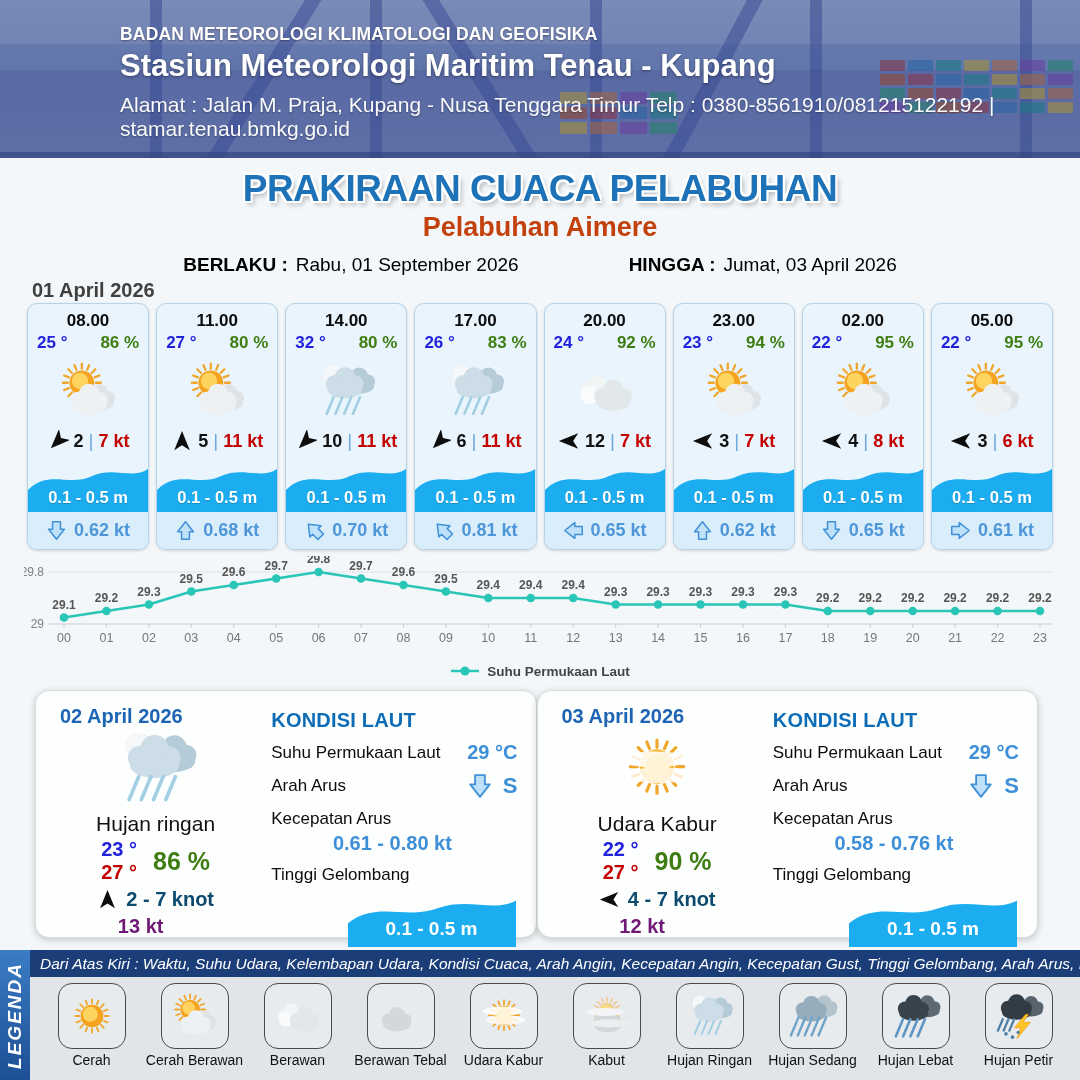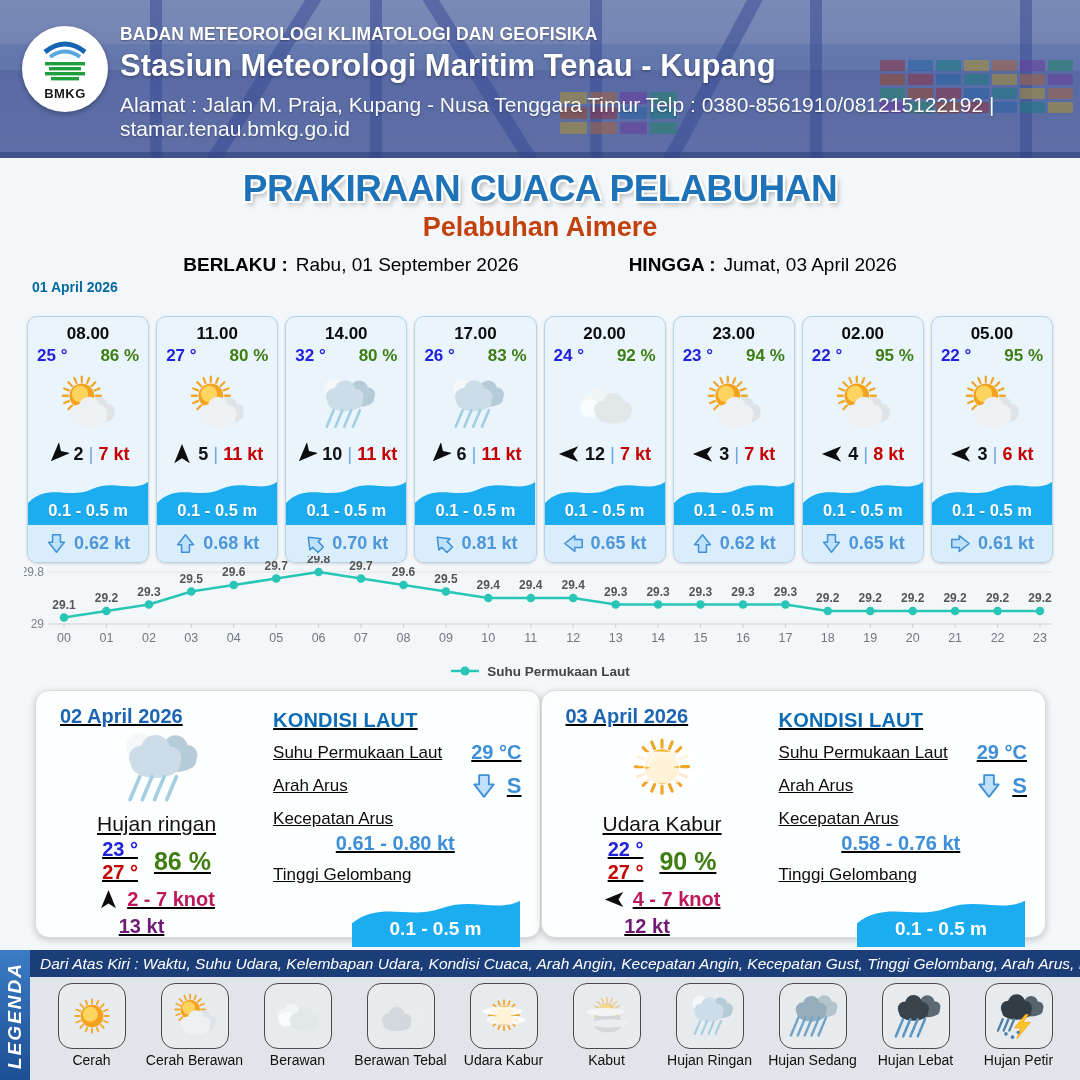--- a/index.html
+++ b/index.html
@@ -28,22 +28,22 @@
   
   #title-block{position:absolute;left:0;top:168px;width:1080px;text-align:center;}
   #main-title{margin:0;font-size:37px;font-weight:800;letter-spacing:-.5px;color:#1d72b8;
     text-shadow:-2px -2px 0 #fff,2px -2px 0 #fff,-2px 2px 0 #fff,2px 2px 0 #fff,3px 4px 5px rgba(0,0,0,.28);}
   #port-title{margin:2px 0 0 0;font-size:27px;font-weight:800;color:#c2410c;}
   #validity{margin-top:11px;font-size:19px;color:#000;display:flex;justify-content:center;gap:110px;}
   #validity .vlabel{font-weight:bold;}
   #validity .vval{margin-left:8px;}
 
   
-  #day1-date{position:absolute;left:32px;top:279px;font-size:14px;font-weight:bold;color:#0369a1;}
-  #cards-row{position:absolute;left:27px;right:27px;top:316px;height:247px;display:flex;gap:7px;}
+  #day1-date{position:absolute;left:32px;top:279px;font-size:20px;font-weight:bold;color:#404040;}
+  #cards-row{position:absolute;left:27px;right:27px;top:303px;height:247px;display:flex;gap:7px;}
   .fcard{flex:1;background:#e9f4fc;border:1.5px solid #b5d4ea;border-radius:10px;overflow:hidden;
     display:flex;flex-direction:column;box-shadow:0 1px 3px rgba(0,0,0,.14);}
   .fc-time{text-align:center;font-size:17px;font-weight:bold;color:#0c0c0c;margin-top:7px;}
   .fc-temp-row{display:flex;justify-content:space-between;padding:0 9px;margin-top:2px;
     font-size:17px;font-weight:bold;}
   .fc-temp{color:#2222dd;}
   .fc-rh{color:#3e7d12;}
   .fc-icon{height:74px;display:flex;align-items:center;justify-content:center;margin-top:1px;}
   .fc-wind{display:flex;align-items:center;justify-content:center;gap:5px;font-size:18px;
     font-weight:bold;color:#111;margin-top:2px;}
@@ -57,33 +57,33 @@
   .fc-current{height:37px;background:#d9edfa;display:flex;align-items:center;justify-content:center;
     gap:7px;font-size:18px;font-weight:bold;color:#4d96d9;}
 
   
   #chart-box{position:absolute;left:24px;right:24px;top:556px;height:130px;}
   #sst-chart{width:100%;height:102px;display:block;}
   #chart-legend{display:flex;align-items:center;justify-content:center;gap:7px;margin-top:6px;
     font-size:13.5px;color:#444;font-weight:600;}
 
   
-  #daily-cards{position:absolute;left:35px;right:34px;top:690px;height:248px;display:flex;text-decoration:underline;}
+  #daily-cards{position:absolute;left:35px;right:42px;top:690px;height:248px;display:flex;}
   .dcard{flex:1;background:#fdfefe;border:1px solid #d9dcde;border-radius:14px;
     box-shadow:0 2px 7px rgba(0,0,0,.2);display:flex;padding:10px 16px 10px 14px;}
   .d-left{width:45%;display:flex;flex-direction:column;align-items:center;}
   .d-date{align-self:flex-start;font-size:20px;font-weight:bold;color:#1e64b4;margin:4px 0 0 10px;}
   .d-icon{height:96px;display:flex;align-items:center;justify-content:center;margin-top:-6px;}
   .d-cond{font-size:21px;color:#111;margin-top:-2px;}
   .d-temps{display:flex;align-items:center;gap:16px;margin-top:2px;}
   .d-tstack{display:flex;flex-direction:column;line-height:1.15;}
   .d-tmin{font-size:20px;font-weight:bold;color:#2222dd;}
   .d-tmax{font-size:20px;font-weight:bold;color:#c40000;}
   .d-rh{font-size:25px;font-weight:bold;color:#3e7d12;}
-  .d-wind{display:flex;align-items:center;gap:8px;font-size:20px;font-weight:bold;color:#be185d;margin-top:4px;}
+  .d-wind{display:flex;align-items:center;gap:8px;font-size:20px;font-weight:bold;color:#0c4a6e;margin-top:4px;}
   .d-gust{font-size:20px;font-weight:bold;color:#701a75;margin-top:4px;margin-left:-30px;}
   .d-right{flex:1;padding:8px 2px 0 10px;}
   .sea-title{font-size:20px;font-weight:800;color:#0d6cb6;letter-spacing:.2px;}
   .sea-row{display:flex;justify-content:space-between;align-items:center;margin-top:9px;}
   .sea-lbl{font-size:17px;color:#0c0c0c;}
   .sea-lbl.mt{margin-top:10px;display:block;}
   .sea-val{font-size:20px;font-weight:bold;color:#3e8fd8;}
   .sea-dir{display:flex;align-items:center;gap:10px;}
   .sea-kec{text-align:center;margin-top:3px;padding-right:4px;}
   .d-wavebox{position:relative;width:168px;height:56px;margin:6px 2px 0 auto;overflow:hidden;}
@@ -161,33 +161,20 @@
           <div class="hdr-box" style="left:590px;top:107px;width:27px;height:12px;background:#c0392b"></div>
           <div class="hdr-box" style="left:620px;top:107px;width:27px;height:12px;background:#2980b9"></div>
           <div class="hdr-box" style="left:650px;top:107px;width:27px;height:12px;background:#16a085"></div>
           <div class="hdr-box" style="left:560px;top:122px;width:27px;height:12px;background:#f1c40f"></div>
           <div class="hdr-box" style="left:590px;top:122px;width:27px;height:12px;background:#e67e22"></div>
           <div class="hdr-box" style="left:620px;top:122px;width:27px;height:12px;background:#8e44ad"></div>
           <div class="hdr-box" style="left:650px;top:122px;width:27px;height:12px;background:#27ae60"></div>
         </div>
       <div class="hdr-overlay"></div>
       <div class="hdr-bottomstrip"></div>
-    </div>
-    <div id="logo-pill">
-      <span>
-        <svg width="56" height="46" viewBox="0 0 56 46">
-          <path d="M8 14 Q28 -2 48 14" fill="none" stroke="#1464b4" stroke-width="5"></path>
-          <path d="M13 19 Q28 8 43 19" fill="none" stroke="#58a8e0" stroke-width="4"></path>
-          <rect x="8" y="24" width="40" height="3.4" fill="#1e9e3c"></rect>
-          <rect x="12" y="29" width="32" height="3.4" fill="#1e9e3c"></rect>
-          <rect x="8" y="34" width="40" height="3.4" fill="#1e9e3c"></rect>
-          <rect x="14" y="39" width="28" height="3.4" fill="#1e9e3c"></rect>
-        </svg>
-      </span>
-      <span class="bmkg-text">BMKG</span>
     </div>
     <div id="hdr-text">
       <div class="hdr-agency">BADAN METEOROLOGI KLIMATOLOGI DAN GEOFISIKA</div>
       <div class="hdr-station">Stasiun Meteorologi Maritim Tenau - Kupang</div>
       <div class="hdr-address">Alamat : Jalan M. Praja, Kupang - Nusa Tenggara Timur Telp : 0380-8561910/081215122192  | stamar.tenau.bmkg.go.id</div>
     </div>
   </header>
 
   <div id="title-block">
     <h1 id="main-title">PRAKIRAAN CUACA PELABUHAN</h1>

